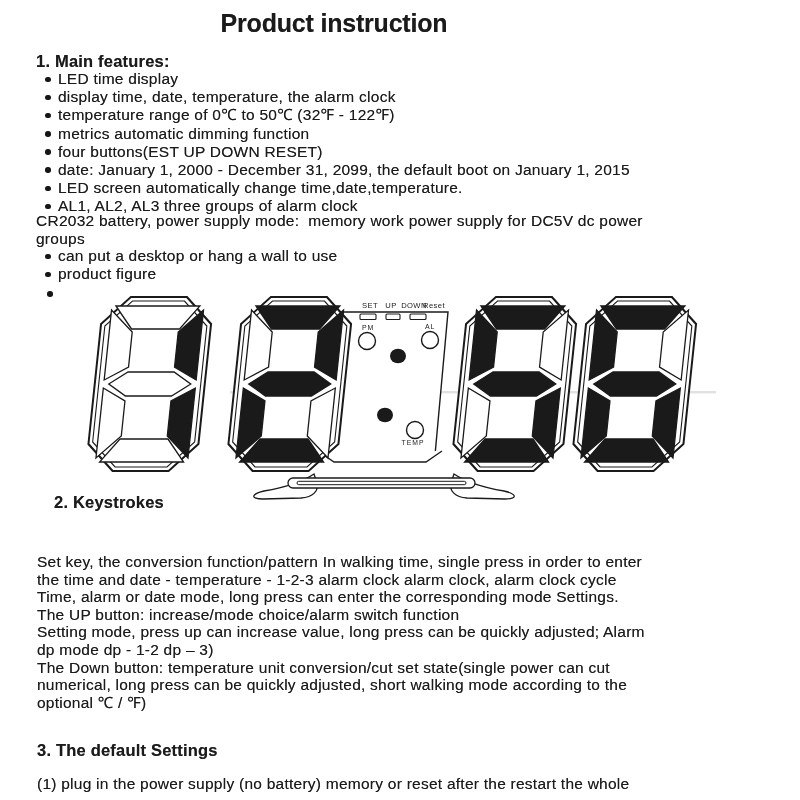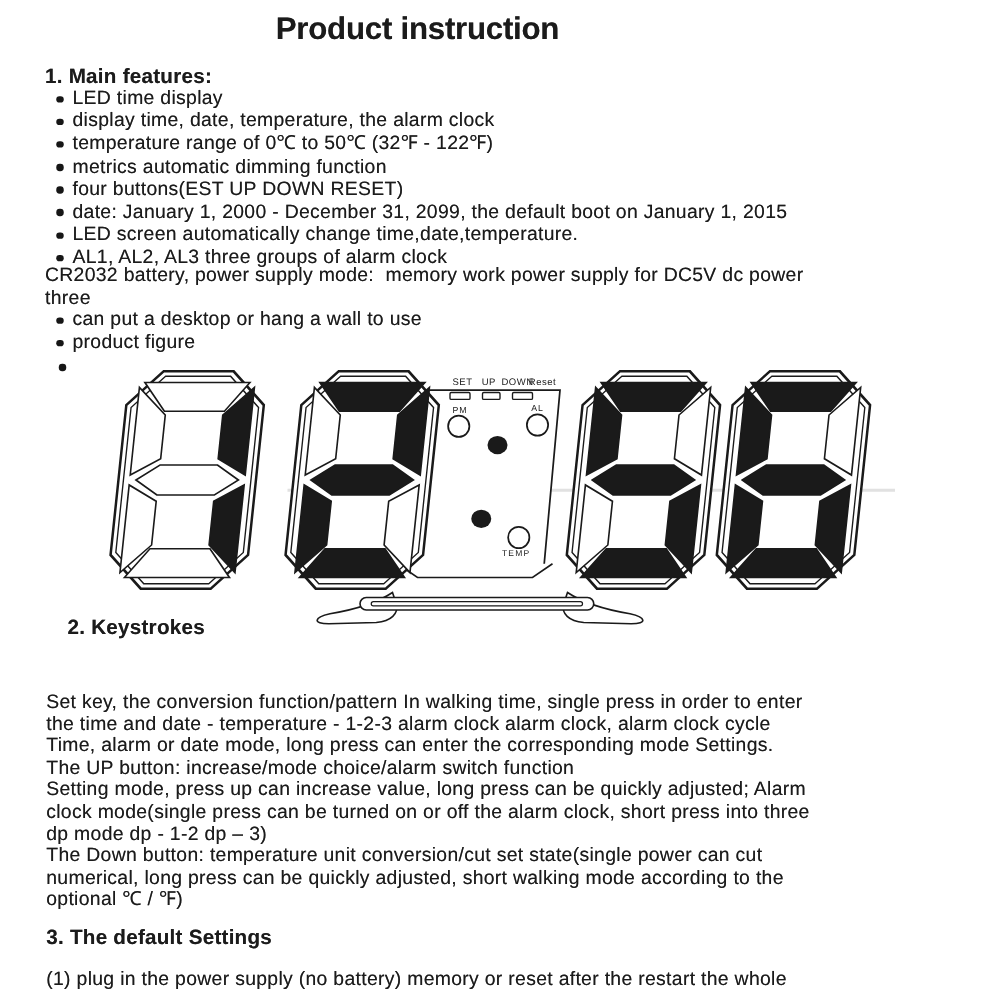--- a/index.html
+++ b/index.html
@@ -83,21 +83,21 @@
     <div class="brow">
       <span class="dotg"></span>
       <span class="btxt">AL1, AL2, AL3 three groups of alarm clock</span>
     </div>
   </div>
 
 <div class="body-block note txt" id="note">
 
     <div class="line">CR2032 battery, power supply mode:  memory work power supply for DC5V dc power</div>
 
-    <div class="line">three</div>
+    <div class="line">groups</div>
   </div>
 
 <div class="blist txt" id="blist2">
 
     <div class="brow">
       <span class="dotg"></span>
       <span class="btxt">can put a desktop or hang a wall to use</span>
     </div>
 
     <div class="brow">
@@ -184,21 +184,20 @@
     <div class="line">Set key, the conversion function/pattern In walking time, single press in order to enter</div>
 
     <div class="line">the time and date - temperature - 1-2-3 alarm clock alarm clock, alarm clock cycle</div>
 
     <div class="line">Time, alarm or date mode, long press can enter the corresponding mode Settings.</div>
 
     <div class="line">The UP button: increase/mode choice/alarm switch function</div>
 
     <div class="line">Setting mode, press up can increase value, long press can be quickly adjusted; Alarm</div>
 
-    <div class="line">clock mode(single press can be turned on or off the alarm clock, short press into three</div>
 
     <div class="line">dp mode dp - 1-2 dp – 3)</div>
 
     <div class="line">The Down button: temperature unit conversion/cut set state(single power can cut</div>
 
     <div class="line">numerical, long press can be quickly adjusted, short walking mode according to the</div>
 
     <div class="line">optional ℃ / ℉)</div>
   </div>
 

